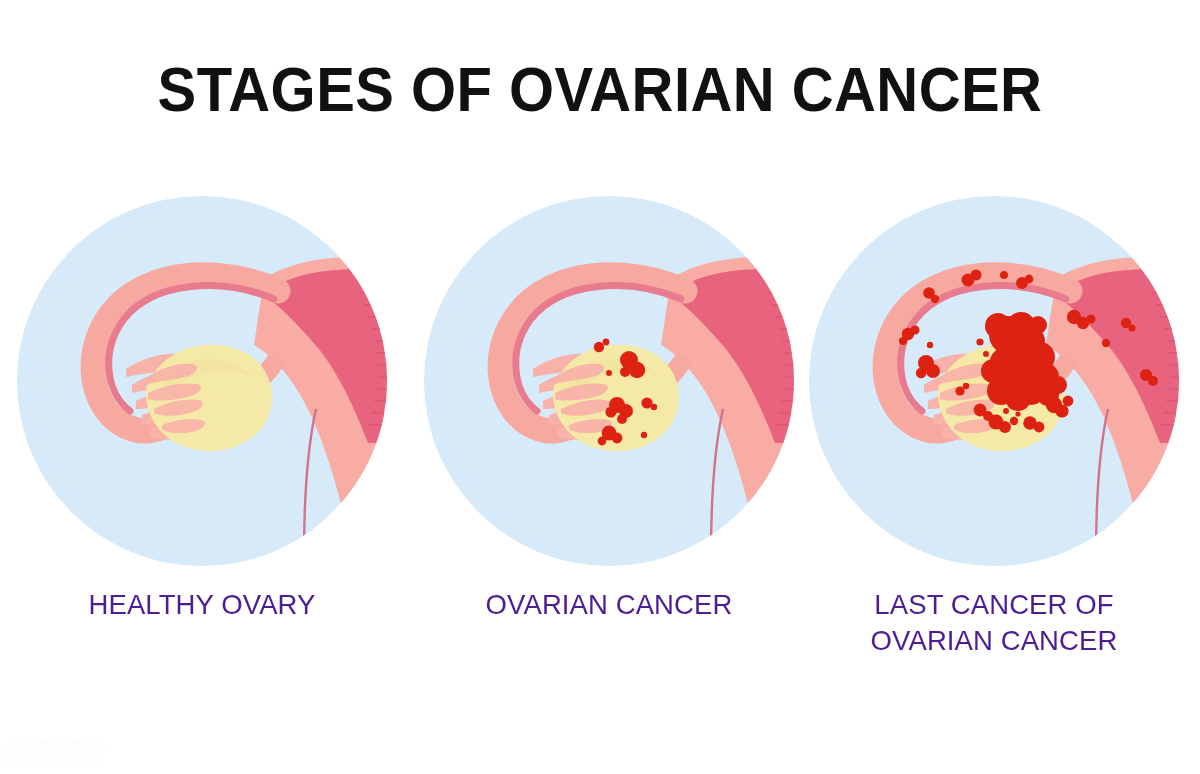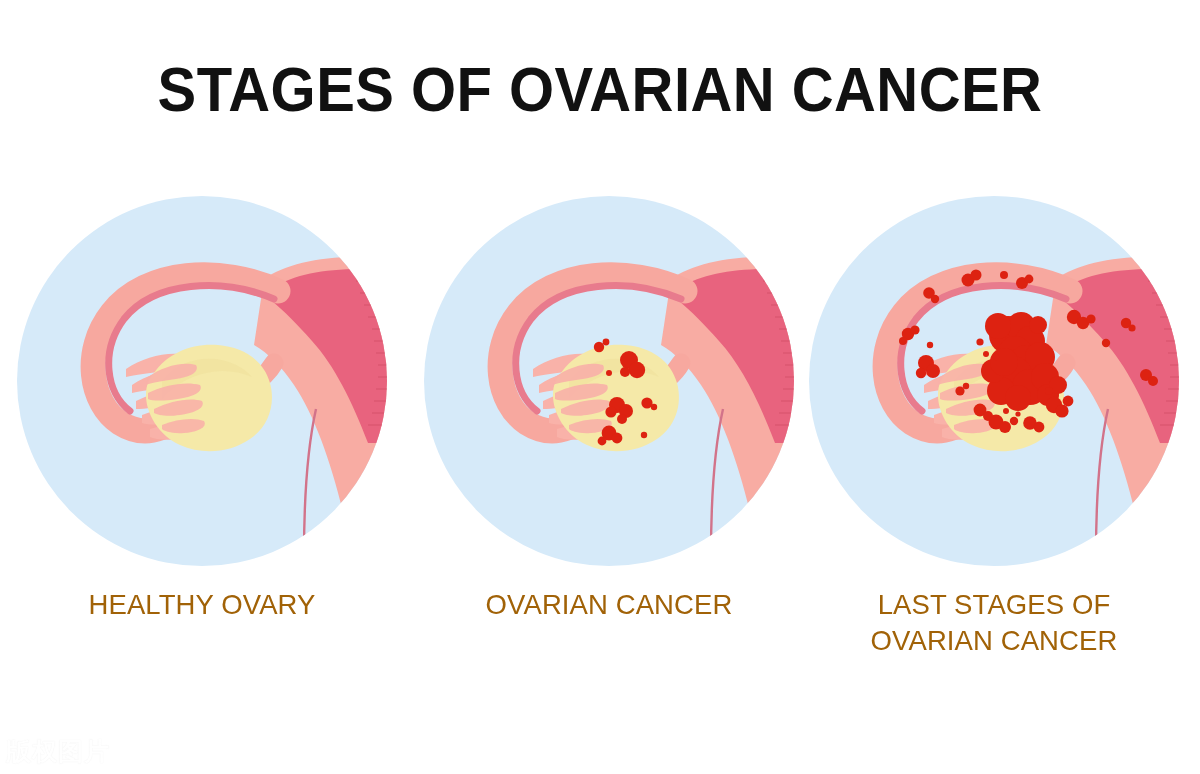--- a/index.html
+++ b/index.html
@@ -58,21 +58,21 @@
   .panel-caption {
     position: absolute;
     top: 392px;
     left: 0;
     width: 372px;
     text-align: center;
     font-family: "Liberation Sans", sans-serif;
     font-weight: normal;
     font-size: 27.5px;
     line-height: 1.32;
-    color: #a16207;
+    color: #4c1d95;
     letter-spacing: 0.1px;
   }
   .caption-line { display: block; }
   .caption-line:empty { display: none; }
   .watermark {
     position: absolute;
     left: 6px;
     bottom: 6px;
     font-family: "DejaVu Sans", sans-serif;
     font-size: 25px;
@@ -326,21 +326,21 @@
               <circle cx="222" cy="228" r="6.8" fill="#dd2211"></circle>
               <circle cx="231" cy="232" r="5.4" fill="#dd2211"></circle>
               <circle cx="246" cy="210" r="8.2" fill="#dd2211"></circle>
               <circle cx="254" cy="216" r="6.6" fill="#dd2211"></circle>
               <circle cx="260" cy="206" r="5.4" fill="#dd2211"></circle>
               <circle cx="241" cy="196" r="4" fill="#dd2211"></circle>
             </g>
         </g>
       </svg>
       <div class="panel-caption">
-        <span class="caption-line">LAST STAGES OF</span>
+        <span class="caption-line">LAST CANCER OF</span>
         <span class="caption-line">OVARIAN CANCER</span>
       </div>
     </div>
 
   </div>
 
   <div class="watermark">版权图片</div>
 
 </div>
 

